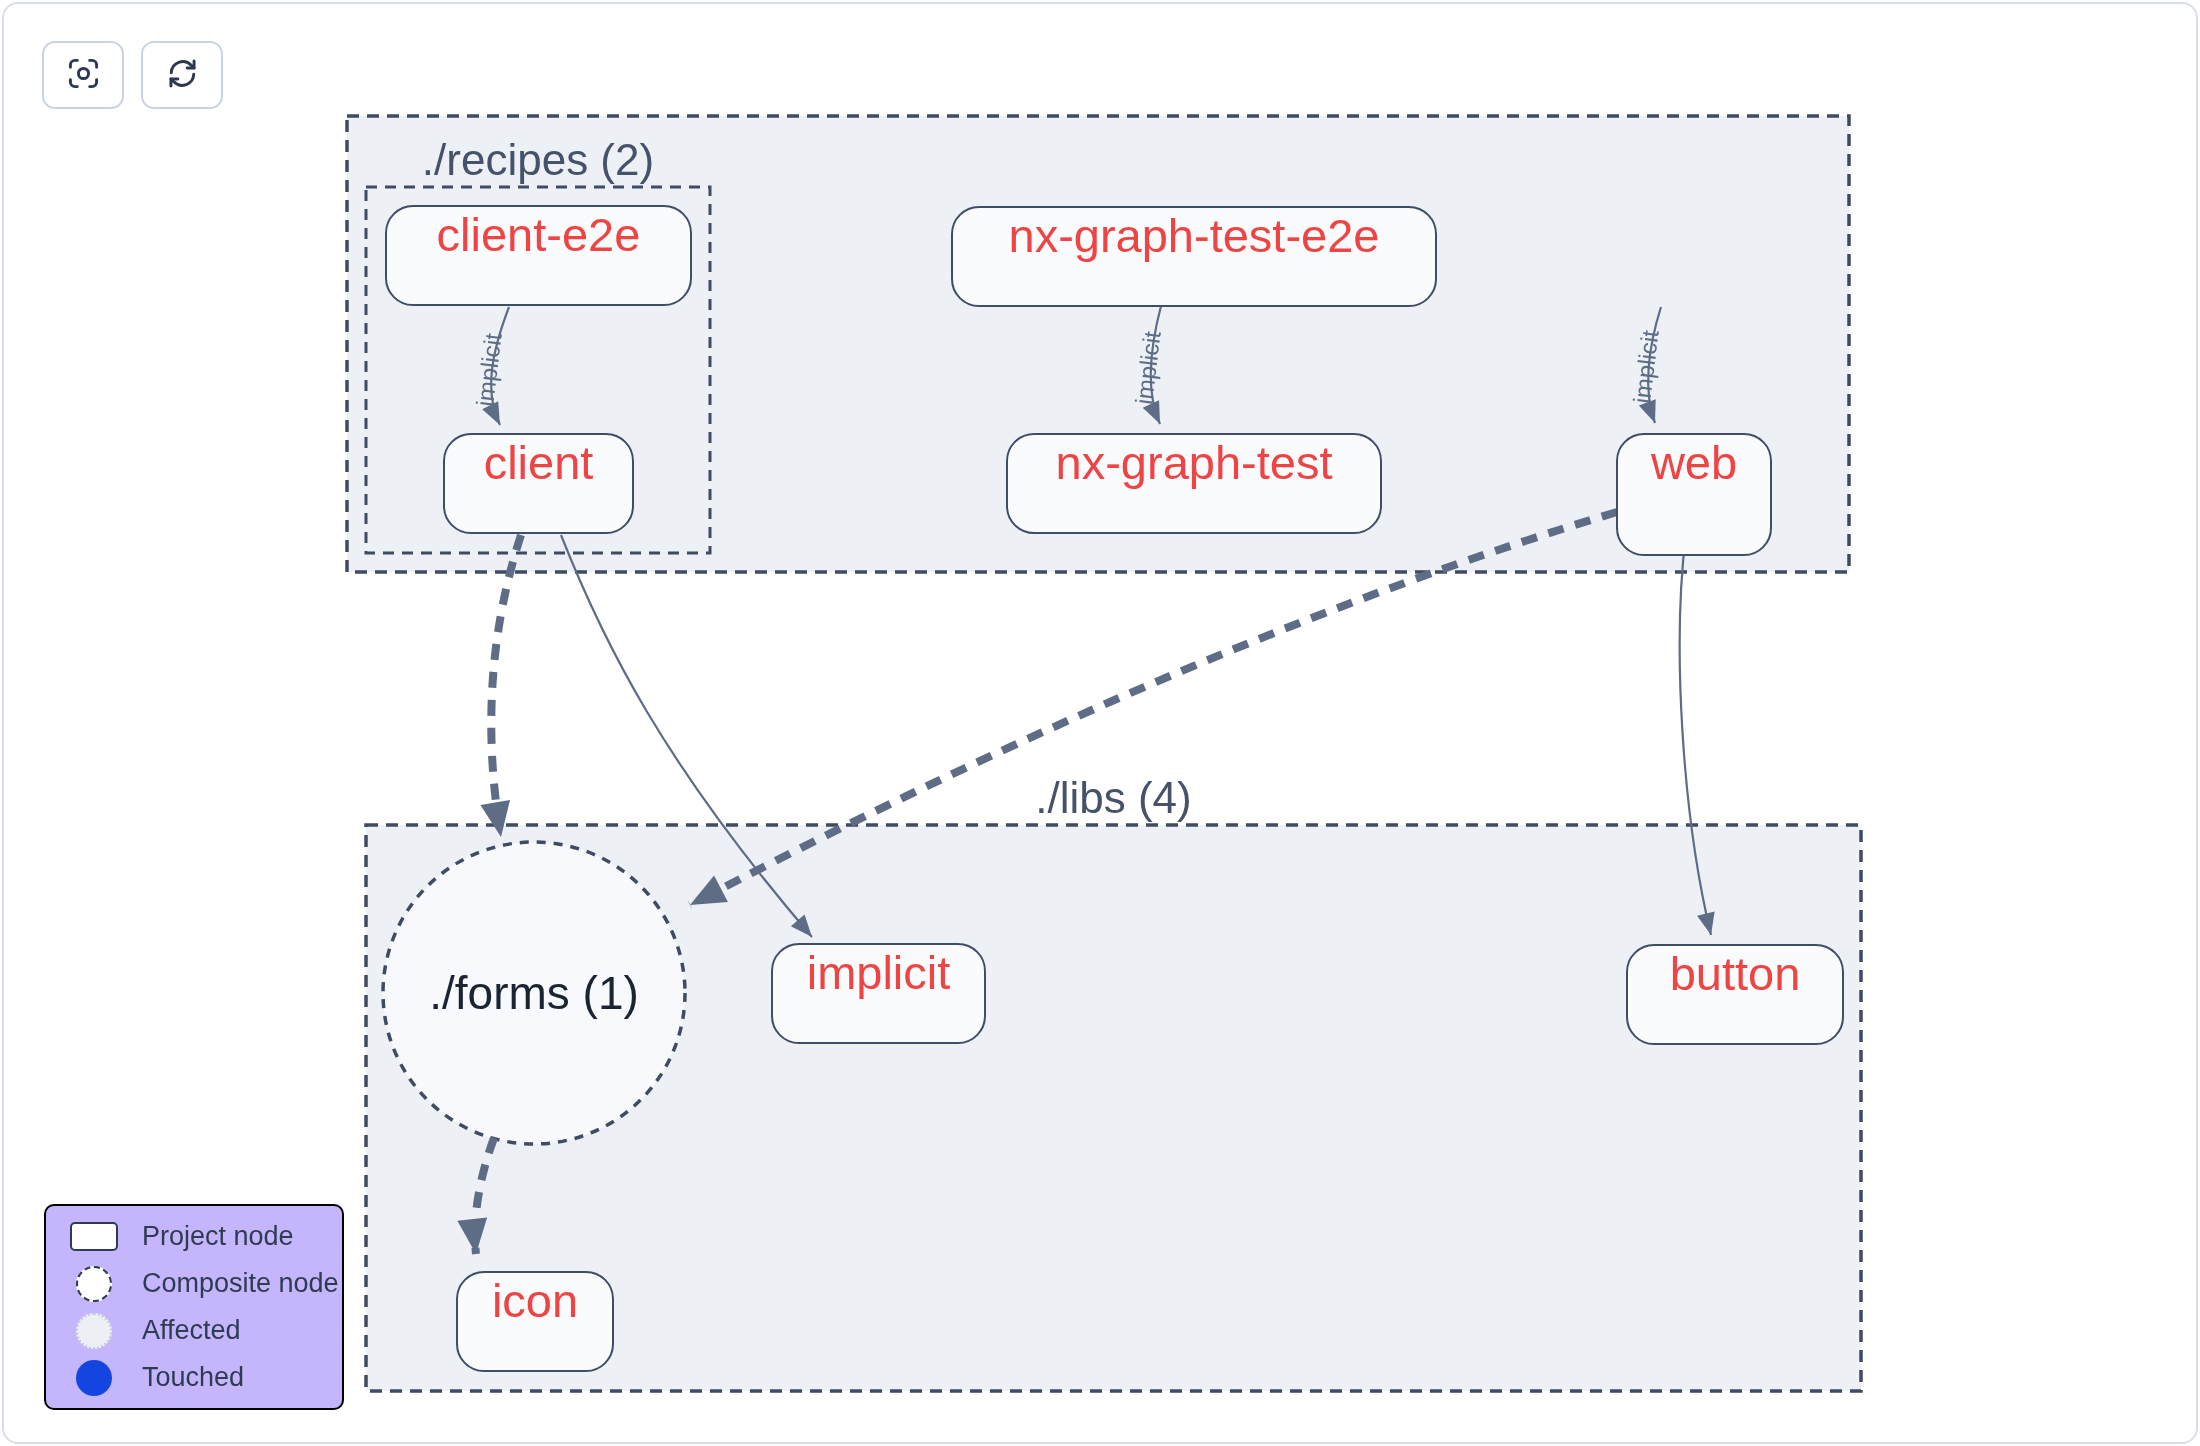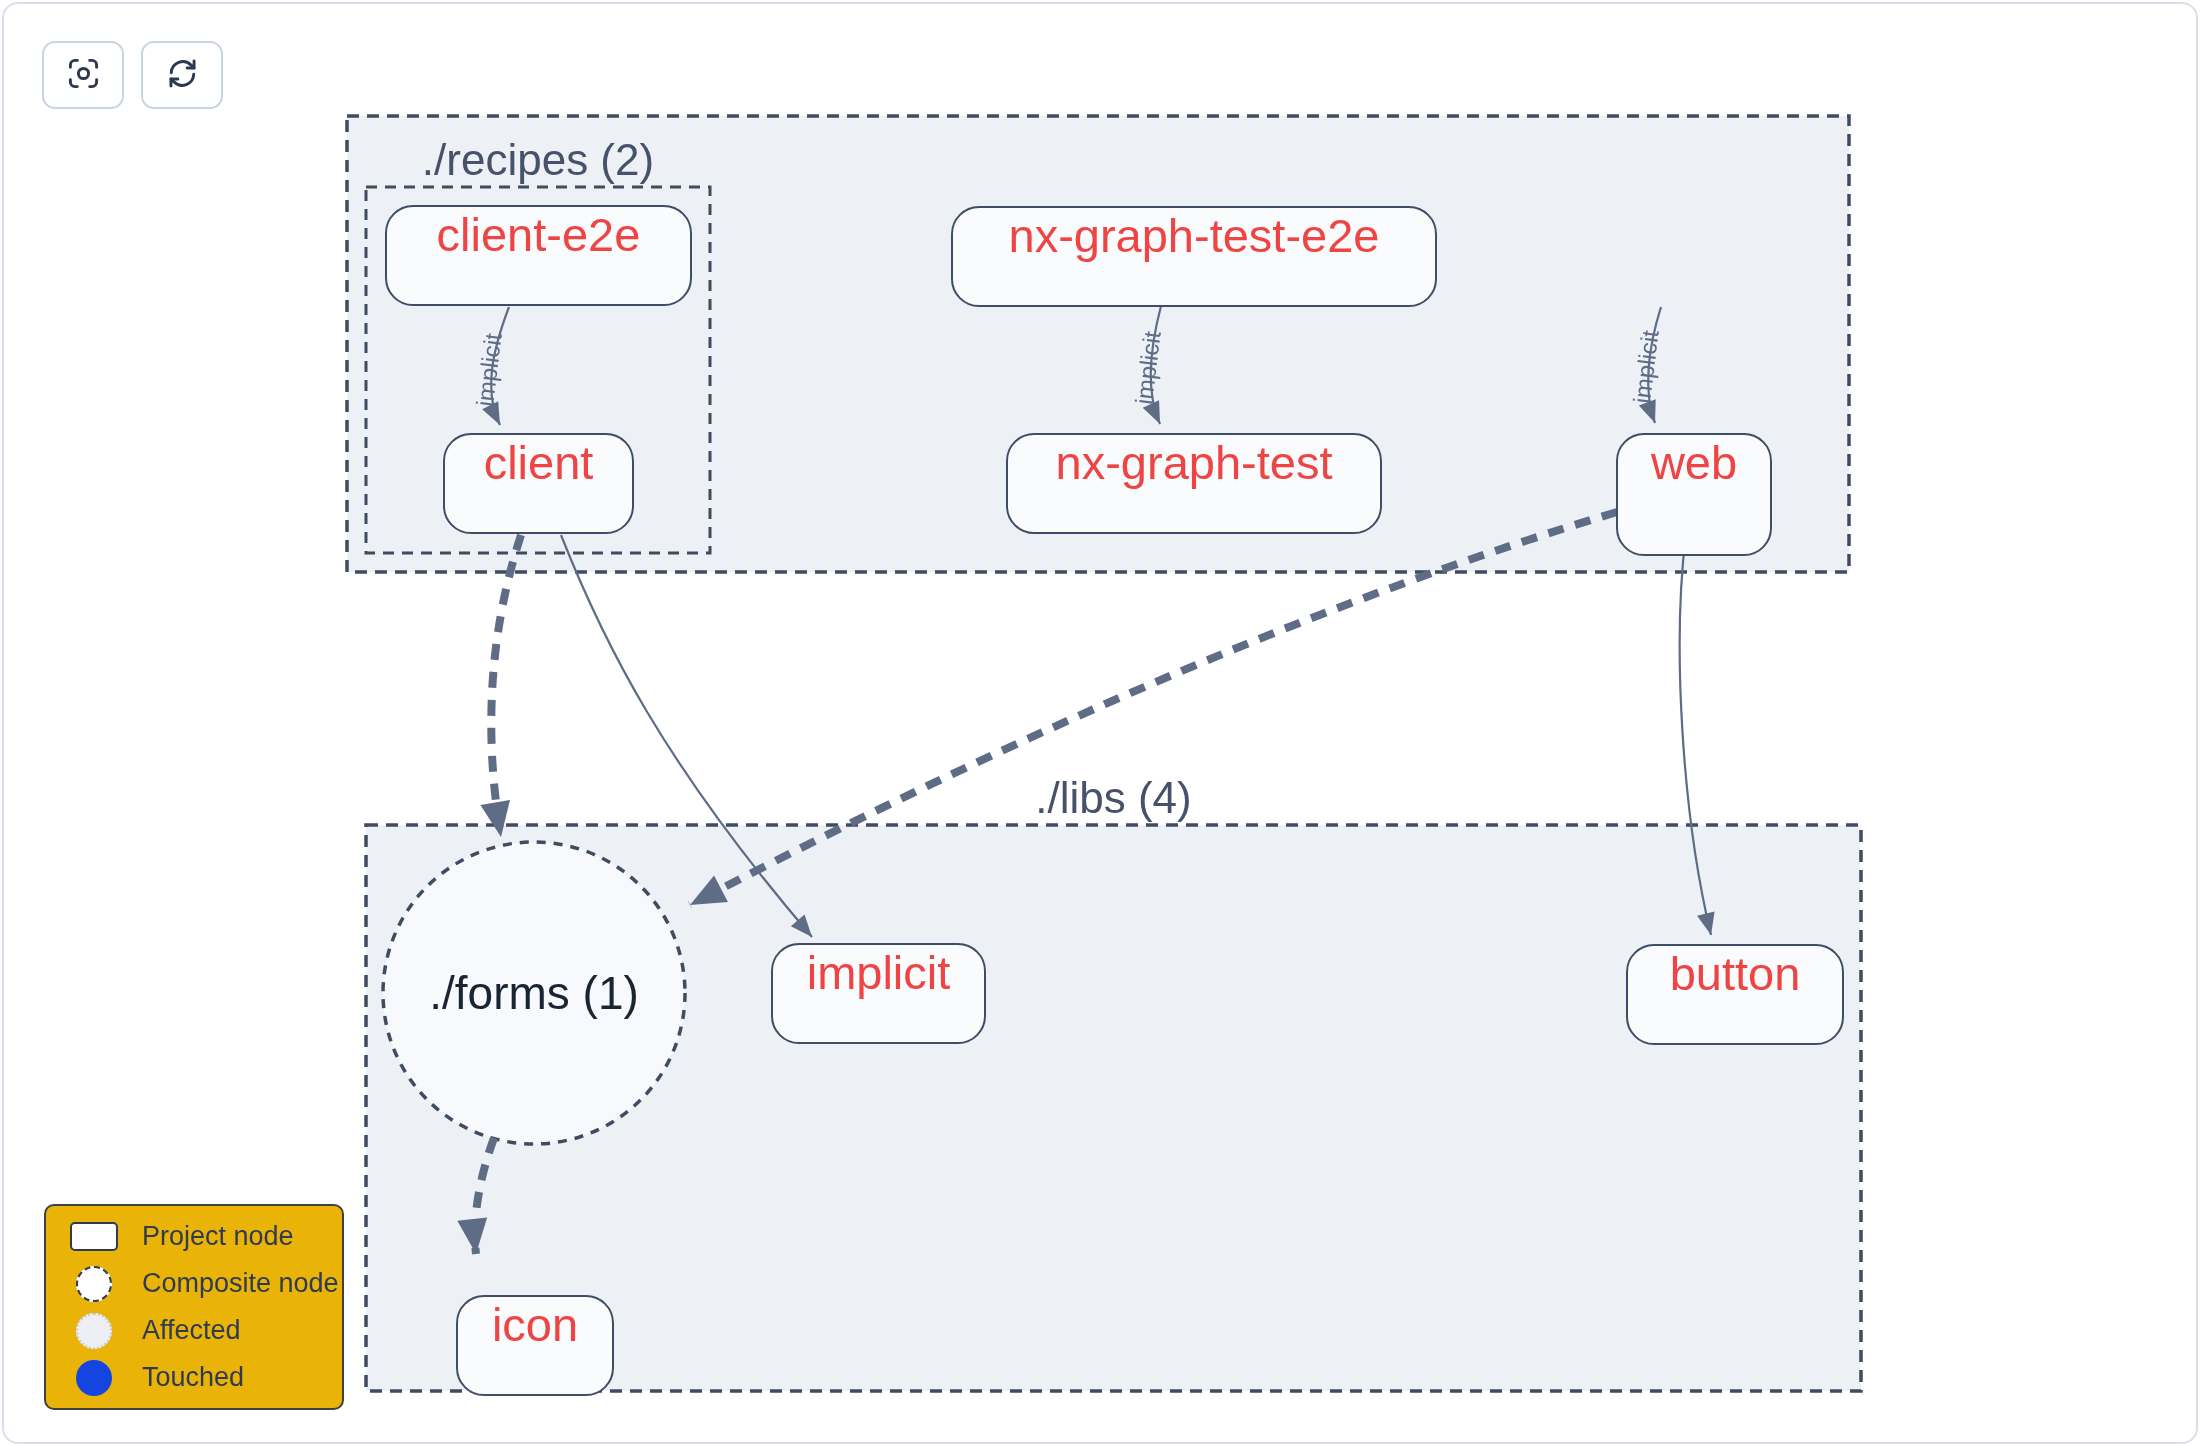--- a/index.html
+++ b/index.html
@@ -7,21 +7,21 @@
   .page{position:absolute;inset:2px;border:2px solid #d9dfe9;border-radius:16px;background:#ffffff;box-sizing:border-box;}
   .graph-layer{position:absolute;left:0;top:0;width:2200px;height:1446px;z-index:1;}
   .node{position:absolute;box-sizing:border-box;background:#fafbfd;border:2.5px solid #3f4d66;border-radius:28px;
         display:flex;align-items:flex-start;justify-content:center;font-size:47px;color:#ef4444;z-index:2;white-space:nowrap;}
   .group-label{position:absolute;text-align:center;font-size:44px;color:#45526a;z-index:2;line-height:54px;height:54px;}
   .composite-label{position:absolute;display:flex;align-items:center;justify-content:center;font-size:46px;color:#1a2433;z-index:2;}
   .toolbar{position:absolute;left:38px;top:37px;z-index:3;display:flex;gap:17px;}
   .tool-btn{width:82px;height:68px;background:#ffffff;border:2px solid #c9d4e2;border-radius:13px;
             display:flex;align-items:center;justify-content:center;padding:0;cursor:pointer;}
   .tool-btn svg{width:37px;height:37px;}
-  .legend{position:absolute;left:40px;top:1200px;width:300px;height:206px;background:#eab308;border:2px solid #404040;
+  .legend{position:absolute;left:40px;top:1200px;width:300px;height:206px;background:#c4b5fd;border:2px solid #000000;
           border-radius:10px;z-index:3;box-sizing:border-box;padding:7px 0;}
   .legend-row{height:47px;display:flex;align-items:center;}
   .legend-swatch{width:96px;display:flex;align-items:center;justify-content:center;flex:0 0 96px;}
   .legend-text{font-size:27px;color:#2f3b50;}
   .sw-rect{width:48px;height:29px;border:2.5px solid #2f3b50;border-radius:5px;background:#ffffff;box-sizing:border-box;}
   .sw-circle-dashed{width:36px;height:36px;border:2.5px dashed #2f3b50;border-radius:50%;background:#ffffff;box-sizing:border-box;}
   .sw-circle-affected{width:36px;height:36px;border:2px dotted #c7cdd8;border-radius:50%;background:#edeff4;box-sizing:border-box;}
   .sw-circle-touched{width:36px;height:36px;border-radius:50%;background:#1545e1;}
 </style>
 </head>
@@ -77,21 +77,21 @@
   </div>
   <div class="node" style="left:1612px;top:429px;width:156px;height:123px;">
     <span>web</span>
   </div>
   <div class="node" style="left:767px;top:939px;width:215px;height:101px;">
     <span>implicit</span>
   </div>
   <div class="node" style="left:1622px;top:940px;width:218px;height:101px;">
     <span>button</span>
   </div>
-  <div class="node" style="left:452px;top:1267px;width:158px;height:101px;margin-top:24px;">
+  <div class="node" style="left:452px;top:1267px;width:158px;height:101px;">
     <span>icon</span>
   </div>
 
   <div class="toolbar">
     <button class="tool-btn">
       <span>
         <svg viewBox="0 0 24 24" width="37" height="37" fill="none" stroke="#2b3850" stroke-width="1.9" stroke-linecap="round" stroke-linejoin="round">
           <path d="M8 3.5H6.5A3 3 0 0 0 3.5 6.5V8"></path>
           <path d="M16 3.5h1.5a3 3 0 0 1 3 3V8"></path>
           <path d="M8 20.5H6.5a3 3 0 0 1-3-3V16"></path>

